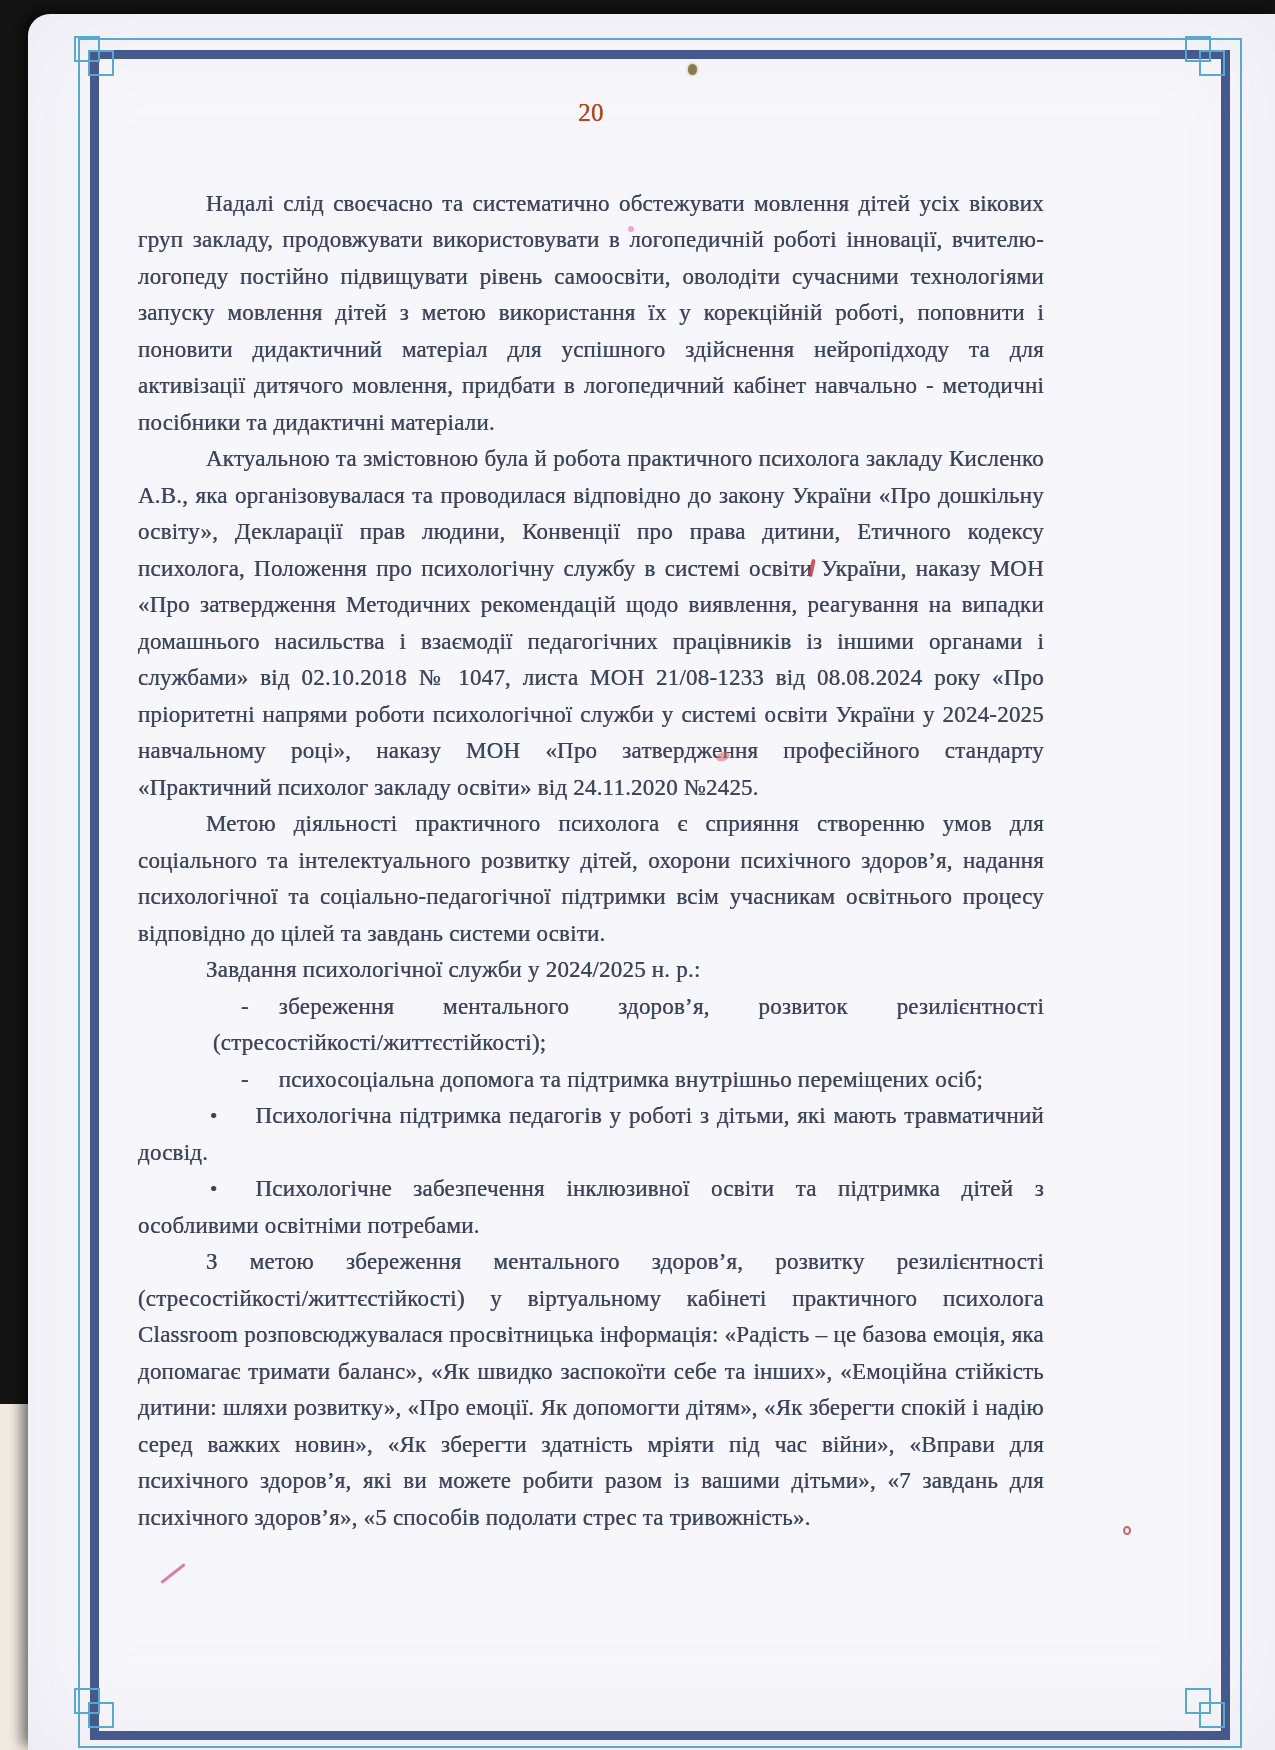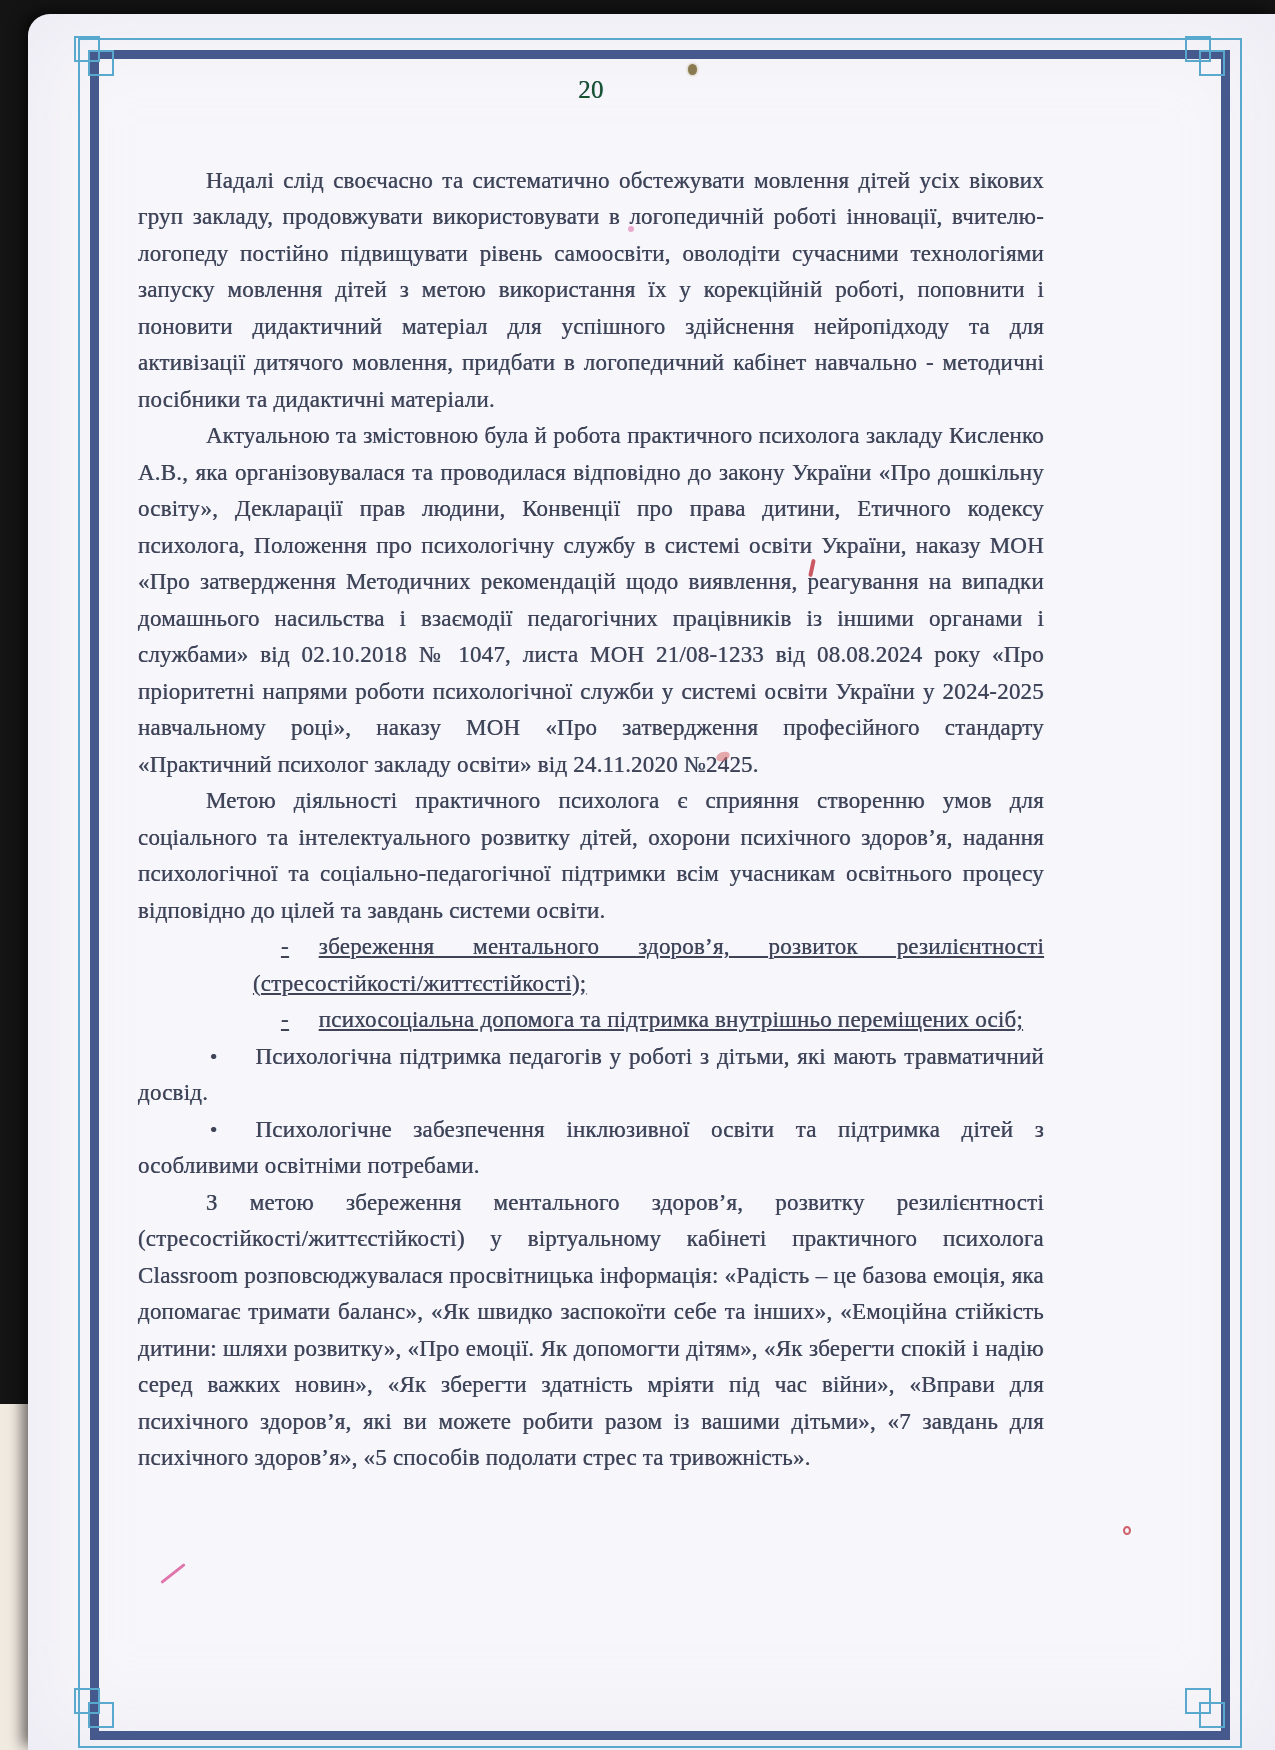--- a/index.html
+++ b/index.html
@@ -40,28 +40,28 @@
   .corner.br{right:30px;bottom:2px;}
 
   .content{
     position:absolute;left:110px;top:58px;width:906px;
     color:var(--ink);
     font-size:23px;line-height:36.5px;
     letter-spacing:.2px;
     text-shadow:.7px 0 0 rgba(0,150,190,.18), -.7px 0 0 rgba(190,40,130,.12), 0 0 .6px rgba(63,67,85,.8);
   }
   .page-number{
-    text-align:center;font-size:25px;margin-bottom:54px;color:#14532d;
+    text-align:center;font-size:25px;margin-bottom:54px;color:#c2410c;margin-top:23px;
   }
   .body-text p{text-align:justify;}
   .body-text p.indent{text-indent:68px;}
 
   .li-bullet{position:relative;text-align:justify;text-indent:72px;}
   .li-bullet .marker{display:inline;margin-right:38px;font-size:21px;}
-  .li-dash{margin-left:115px;text-indent:28px;text-align:justify;text-decoration:underline;}
+  .li-dash{margin-left:75px;text-indent:28px;text-align:justify;}
   .li-dash .marker{display:inline;margin-right:30px;}
 
   
   .artifact{position:absolute;pointer-events:none;}
   .art-speck1{left:660px;top:50px;width:9px;height:11px;border-radius:50%;background:#8a7a52;box-shadow:0 0 3px #b3a274;}
   .art-red1{left:782px;top:545px;width:4px;height:18px;background:#c23b46;transform:rotate(12deg);border-radius:2px;opacity:.85;}
   .art-red2{left:688px;top:738px;width:14px;height:9px;background:#d96a6a;border-radius:50%;opacity:.55;transform:rotate(-20deg);}
   .art-pink1{left:130px;top:1558px;width:30px;height:3px;background:#d9559a;transform:rotate(-38deg);border-radius:2px;opacity:.8;}
   .art-ring1{left:1095px;top:1512px;width:8px;height:9px;border:2px solid #c23b46;border-radius:50%;opacity:.8;}
   .art-pinkdot{left:600px;top:212px;width:6px;height:6px;border-radius:50%;background:#e08ab8;opacity:.7;}
@@ -94,20 +94,21 @@
     <div class="sq b"></div>
   </div>
 
   <div class="content">
     <div class="page-number">20</div>
 
     <div class="body-text">
       <p class="indent">Надалі слід своєчасно та систематично обстежувати мовлення дітей усіх вікових груп закладу, продовжувати використовувати в логопедичній роботі інновації, вчителю-логопеду постійно підвищувати рівень самоосвіти, оволодіти сучасними технологіями запуску мовлення дітей з метою використання їх у корекційній роботі, поповнити і поновити дидактичний матеріал для успішного здійснення нейропідходу та для активізації дитячого мовлення, придбати в логопедичний кабінет навчально - методичні посібники та дидактичні матеріали.</p>
       <p class="indent">Актуальною та змістовною була й робота практичного психолога закладу Кисленко А.В., яка організовувалася та проводилася відповідно до закону України «Про дошкільну освіту», Декларації прав людини, Конвенції про права дитини, Етичного кодексу психолога, Положення про психологічну службу в системі освіти України, наказу МОН «Про затвердження Методичних рекомендацій щодо виявлення, реагування на випадки домашнього насильства і взаємодії педагогічних працівників із іншими органами і службами» від 02.10.2018 № 1047, листа МОН 21/08-1233 від 08.08.2024 року «Про пріоритетні напрями роботи психологічної служби у системі освіти України у 2024-2025 навчальному році», наказу МОН «Про затвердження професійного стандарту «Практичний психолог закладу освіти» від 24.11.2020 №2425.</p>
       <p class="indent">Метою діяльності практичного психолога є сприяння створенню умов для соціального та інтелектуального розвитку дітей, охорони психічного здоров’я, надання психологічної та соціально-педагогічної підтримки всім учасникам освітнього процесу відповідно до цілей та завдань системи освіти.</p>
+      <p class="indent">Завдання психологічної служби у 2024/2025 н. р.:</p>
 
       <div class="li-dash"><span class="marker">-</span><span>збереження ментального здоров’я, розвиток резилієнтності (стресостійкості/життєстійкості);</span></div>
       <div class="li-dash"><span class="marker">-</span><span>психосоціальна допомога та підтримка внутрішньо переміщених осіб;</span></div>
       <div class="li-bullet"><span class="marker">•</span><span>Психологічна підтримка педагогів у роботі з дітьми, які мають травматичний досвід.</span></div>
       <div class="li-bullet"><span class="marker">•</span><span>Психологічне забезпечення інклюзивної освіти та підтримка дітей з особливими освітніми потребами.</span></div>
 
       <p class="indent">З метою збереження ментального здоров’я, розвитку резилієнтності (стресостійкості/життєстійкості) у віртуальному кабінеті практичного психолога Classroom розповсюджувалася просвітницька інформація: «Радість – це базова емоція, яка допомагає тримати баланс», «Як швидко заспокоїти себе та інших», «Емоційна стійкість дитини: шляхи розвитку», «Про емоції. Як допомогти дітям», «Як зберегти спокій і надію серед важких новин», «Як зберегти здатність мріяти під час війни», «Вправи для психічного здоров’я, які ви можете робити разом із вашими дітьми», «7 завдань для психічного здоров’я», «5 способів подолати стрес та тривожність».</p>
     </div>
   </div>
 

